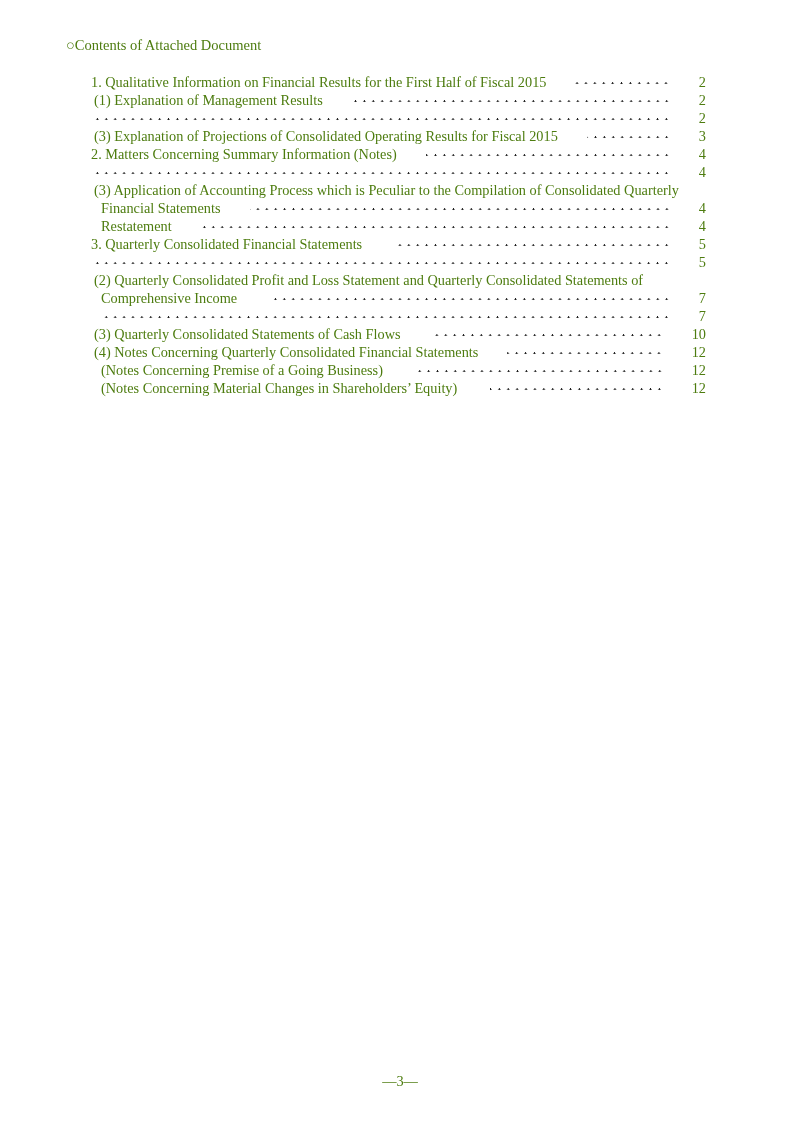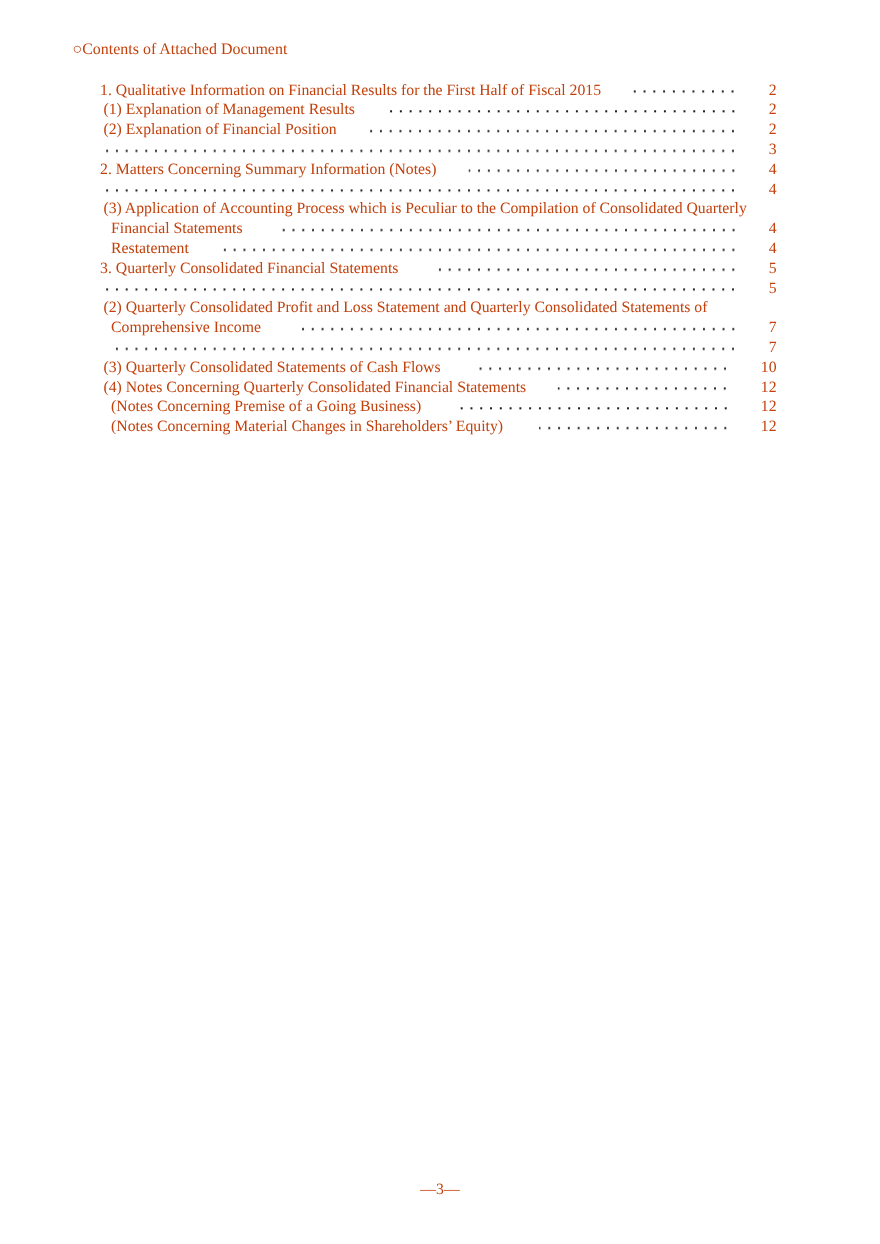--- a/index.html
+++ b/index.html
@@ -5,21 +5,21 @@
   html, body {
     margin: 0;
     padding: 0;
     background: #ffffff;
   }
   .page {
     position: relative;
     width: 800px;
     height: 1131px;
     background: #ffffff;
-    color: #c2410c;
+    color: #4d7c0f;
     font-family: "Liberation Serif", "DejaVu Serif", serif;
     overflow: hidden;
   }
   .doc-title {
     position: absolute;
     left: 66px;
     top: 36px;
     font-size: 14.5px;
     line-height: 18px;
     white-space: pre;
@@ -66,22 +66,22 @@
 </style>
 </head>
 <body>
 
 <div class="page">
   <div class="doc-title">○Contents of Attached Document</div>
 
   <div class="toc" id="toc">
       <div class="toc-row lvl-1"><span class="toc-text">1. Qualitative Information on Financial Results for the First Half of Fiscal 2015</span><span class="leader"></span><span class="toc-page">2</span></div>
       <div class="toc-row lvl-2"><span class="toc-text">(1) Explanation of Management Results</span><span class="leader"></span><span class="toc-page">2</span></div>
-      <div class="toc-row lvl-2"><span class="toc-text">(2) Explanation of Financial Position</span><span class="leader"></span><span class="toc-page">2</span></div>
-      <div class="toc-row lvl-2"><span class="leader"></span><span class="toc-page">3</span></div>
+      <div class="toc-row lvl-2"><span class="leader"></span><span class="toc-page">2</span></div>
+      <div class="toc-row lvl-2"><span class="toc-text">(3) Explanation of Projections of Consolidated Operating Results for Fiscal 2015</span><span class="leader"></span><span class="toc-page">3</span></div>
       <div class="toc-row lvl-1"><span class="toc-text">2. Matters Concerning Summary Information (Notes)</span><span class="leader"></span><span class="toc-page">4</span></div>
       <div class="toc-row lvl-2"><span class="leader"></span><span class="toc-page">4</span></div>
       <div class="toc-row lvl-2"><span class="toc-text">(3) Application of Accounting Process which is Peculiar to the Compilation of Consolidated Quarterly</span></div>
       <div class="toc-row lvl-3"><span class="toc-text">Financial Statements</span><span class="leader"></span><span class="toc-page">4</span></div>
       <div class="toc-row lvl-3"><span class="toc-text">Restatement</span><span class="leader"></span><span class="toc-page">4</span></div>
       <div class="toc-row lvl-1"><span class="toc-text">3. Quarterly Consolidated Financial Statements&nbsp;</span><span class="leader"></span><span class="toc-page">5</span></div>
       <div class="toc-row lvl-2"><span class="leader"></span><span class="toc-page">5</span></div>
       <div class="toc-row lvl-2"><span class="toc-text">(2) Quarterly Consolidated Profit and Loss Statement and Quarterly Consolidated Statements of</span></div>
       <div class="toc-row lvl-3"><span class="toc-text">Comprehensive Income&nbsp;</span><span class="leader"></span><span class="toc-page">7</span></div>
       <div class="toc-row lvl-3"><span class="leader"></span><span class="toc-page">7</span></div>

